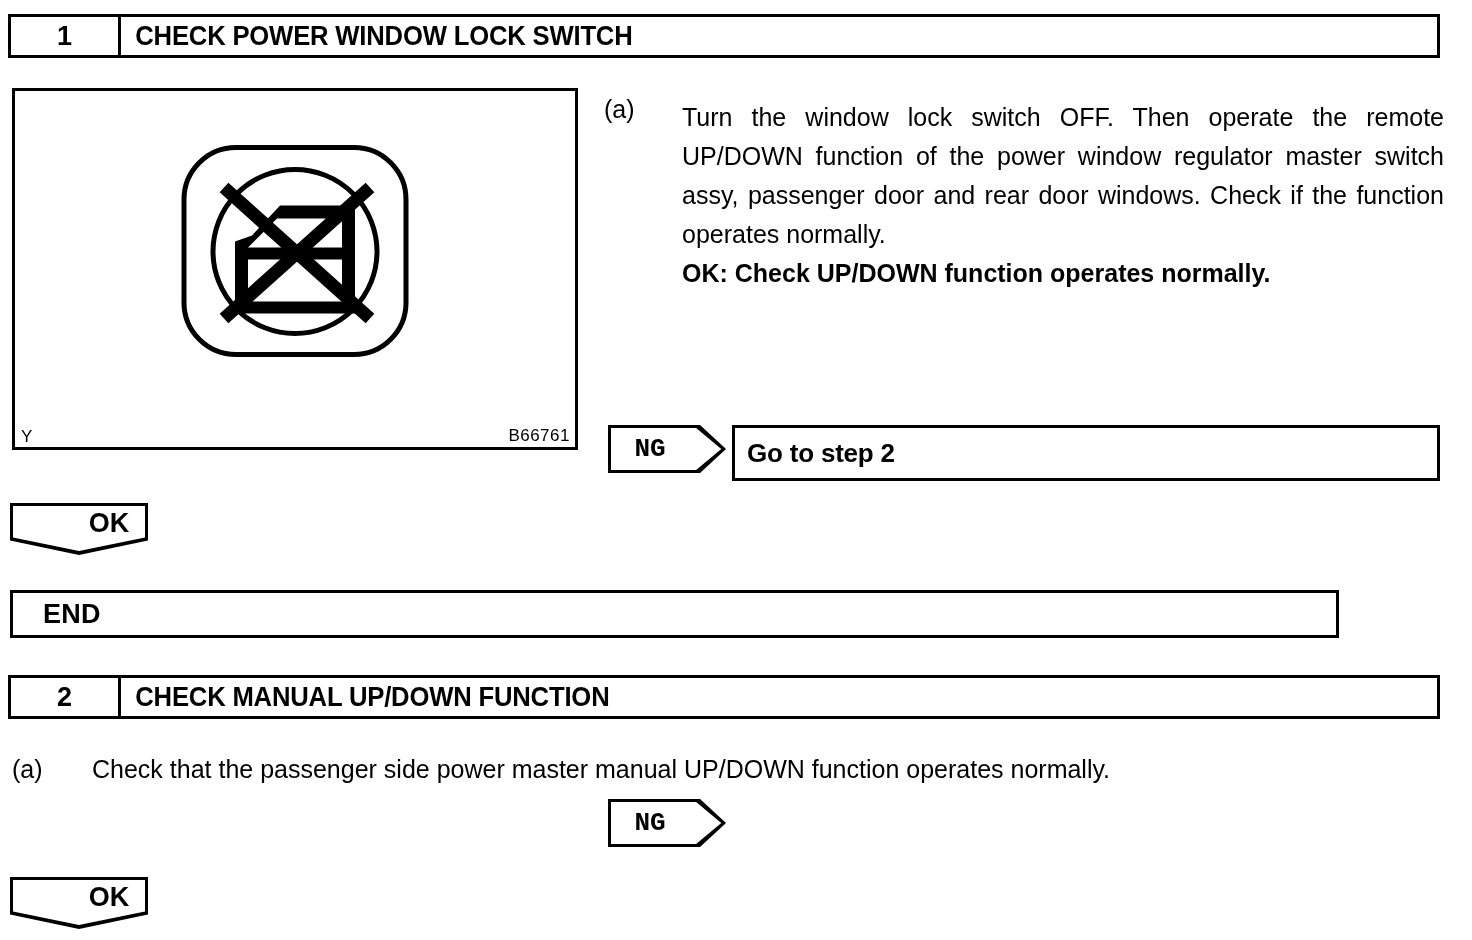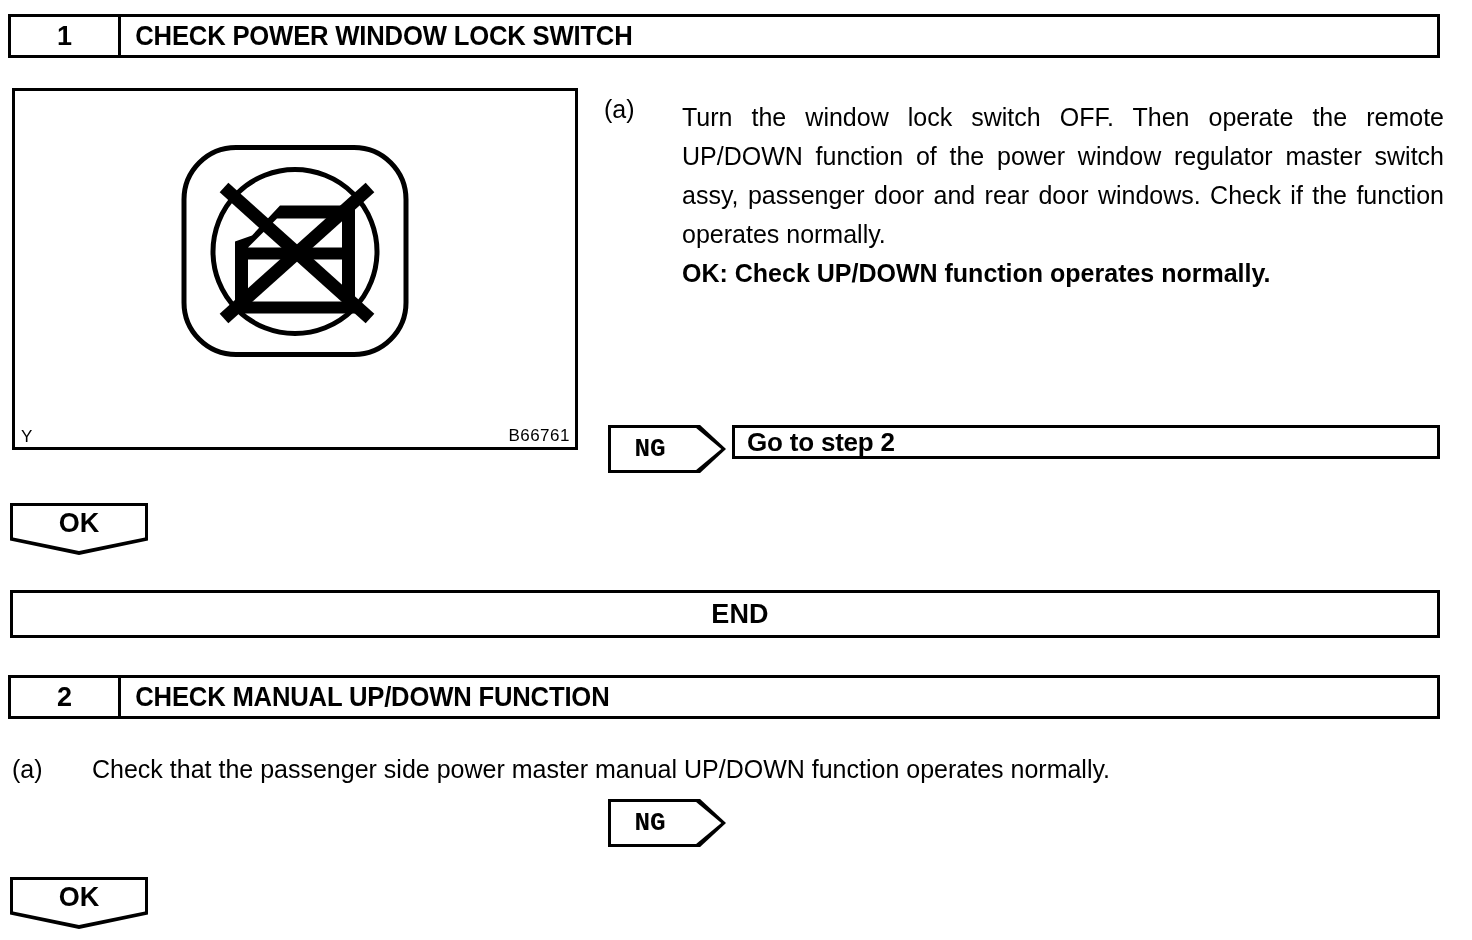--- a/index.html
+++ b/index.html
@@ -162,21 +162,21 @@
     border: 3px solid #000;
     background: #fff;
     box-sizing: border-box;
     display: flex;
     align-items: center;
     padding-left: 12px;
     font-size: 26px;
     font-weight: bold;
     letter-spacing: -0.2px;
     margin-left: 6px;
-    height: 34px;
+    height: 56px;
   }
 
   
   .ok-tag {
     position: absolute;
     width: 138px;
     height: 52px;
   }
   .ok-tag .shape {
     position: absolute;
@@ -196,20 +196,21 @@
   .ok-tag .txt {
     position: absolute;
     left: 0; top: 0;
     width: 138px;
     height: 40px;
     display: flex;
     align-items: center;
     justify-content: center;
     font-size: 27px;
     font-weight: bold;
+    padding-left: 30px;
   }
 
   
   .end-box {
     position: absolute;
     border: 3px solid #000;
     background: #fff;
     box-sizing: border-box;
     display: flex;
     align-items: center;
@@ -271,21 +272,21 @@
     <span class="txt">NG</span>
   </div>
   <div class="ng-box">Go to step 2</div>
 </div>
 
 <div class="ok-tag" style="left:10px; top:503px;">
   <span class="shape"></span>
   <span class="txt">OK</span>
 </div>
 
-<div class="end-box" style="left:10px; top:590px; width:1430px; height:48px;justify-content:center;">
+<div class="end-box" style="left:10px; top:590px; width:1329px; height:48px;">
   <span>END</span>
 </div>
 
 <div class="step-header" style="left:8px; top:675px; width:1432px; height:44px;">
   <div class="step-num">2</div>
   <div class="step-title">CHECK MANUAL UP/DOWN FUNCTION</div>
 </div>
 
 <div class="proc-simple" style="left:12px; top:752px; width:1420px;">
   <span class="lbl">(a)</span>

